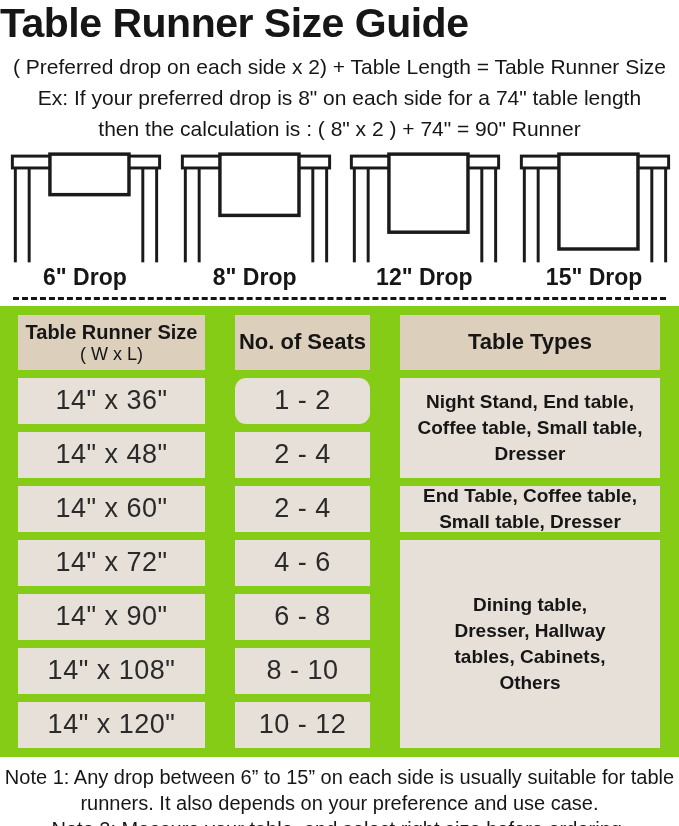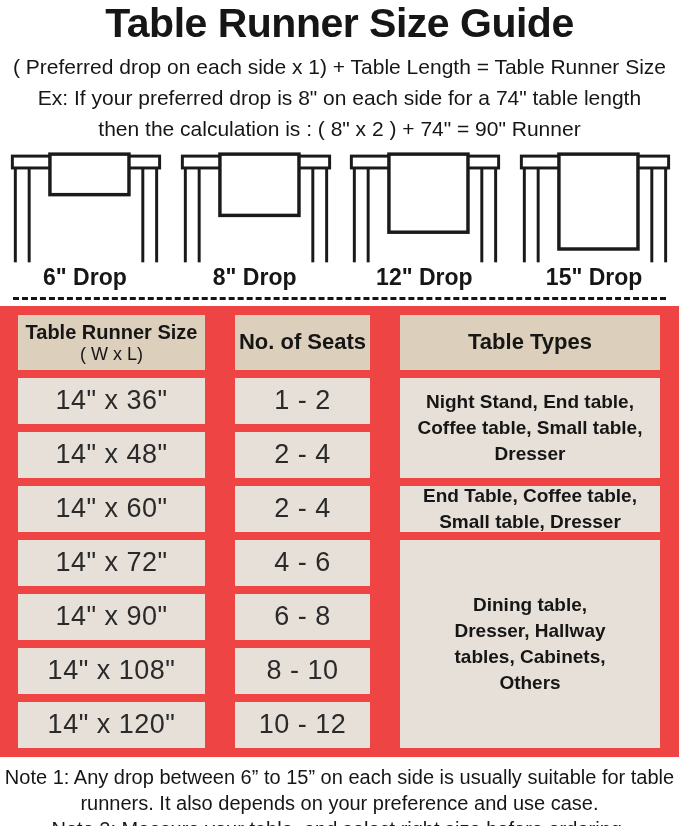--- a/index.html
+++ b/index.html
@@ -1,35 +1,35 @@
 <!DOCTYPE html>
 <html><head>
 <meta charset="utf-8">
 <style>
   html, body { margin:0; padding:0; overflow:hidden; }
   body {
     width:679px; height:826px; background:#ffffff;
     font-family:"Liberation Sans", sans-serif; color:#161616;
   }
   .page-title {
-    margin:0; padding-top:1px; text-align:center;
+    margin:0; padding-top:1px; text-align:left;
     font-size:41px; font-weight:700; line-height:1.12; letter-spacing:-0.5px;
   }
   .formula { text-align:center; font-size:21px; margin:7px 0 0; line-height:1.28; }
   .ex-line { text-align:center; font-size:21px; margin:4px 0 0; line-height:1.28; }
 
   .diagrams { display:flex; margin-top:8px; }
   .diagram { flex:1; display:flex; justify-content:center; align-items:flex-start; }
 
   .drop-labels { display:flex; }
   .drop-label { flex:1; text-align:center; font-size:23px; font-weight:700; padding:1px 0 6px; }
 
   .dashed-divider { margin:0 13px; border-top:3px dashed #141414; height:0; }
 
-  .table-section { background:#ef4444; margin-top:6px; padding:9px 0 9px; }
+  .table-section { background:#84cc16; margin-top:6px; padding:9px 0 9px; }
   .size-grid {
     display:grid;
     grid-template-columns:187px 135px 260px;
     grid-template-rows:55px repeat(7, 46px);
     gap:8px 30px;
     padding:0 19px 0 18px;
   }
   .cell {
     background:#e7e0d9; display:flex; flex-direction:column;
     align-items:center; justify-content:center; text-align:center;
@@ -46,21 +46,21 @@
   .notes { margin-top:7px; text-align:center; font-size:20px; line-height:26px; padding:0 2px; }
   .notes p { margin:0; }
   .notes b { font-weight:400; }
 </style>
 </head>
 <body>
 
 <div class="page">
 
   <h1 class="page-title">Table Runner Size Guide</h1>
-  <p class="formula">( Preferred drop on each side x 1) + Table Length = Table Runner Size</p>
+  <p class="formula">( Preferred drop on each side x 2) + Table Length = Table Runner Size</p>
   <p class="ex-line">Ex: If your preferred drop is 8" on each side for a 74" table length</p>
   <p class="ex-line">then the calculation is : ( 8" x 2 ) + 74" = 90" Runner</p>
 
   <div class="diagrams" id="diagrams">
       <div class="diagram">
         <svg viewBox="0 0 170 112" width="168" height="112">
           <rect x="11.5" y="4.5" width="149" height="12" fill="#ffffff" stroke="#1a1a1a" stroke-width="3"></rect>
           <rect x="13" y="16" width="3" height="96" fill="#1a1a1a"></rect>
           <rect x="27" y="16" width="3" height="96" fill="#1a1a1a"></rect>
           <rect x="142" y="16" width="3" height="96" fill="#1a1a1a"></rect>
@@ -112,21 +112,21 @@
     <div class="size-grid" id="size-grid">
       <div class="cell head" style="grid-row:1;grid-column:1">
         <span class="head-main">Table Runner Size</span>
         <span class="head-sub">( W x L)</span>
       </div>
       <div class="cell head" style="grid-row:1;grid-column:2">No. of Seats</div>
       <div class="cell head" style="grid-row:1;grid-column:3">Table Types</div>
     <div class="cell val" style="grid-area: 2 / 1;">
           <span class="cell-text">14" x 36"</span>
         </div>
-        <div class="cell val" style="grid-area: 2 / 2;">
+        <div class="cell val" style="grid-area: 2 / 2; border-radius: 11px;">
           <span class="cell-text">1 - 2</span>
         </div>
         <div class="cell val" style="grid-area: 3 / 1;">
           <span class="cell-text">14" x 48"</span>
         </div>
         <div class="cell val" style="grid-area: 3 / 2;">
           <span class="cell-text">2 - 4</span>
         </div>
         <div class="cell val" style="grid-area: 4 / 1;">
           <span class="cell-text">14" x 60"</span>

